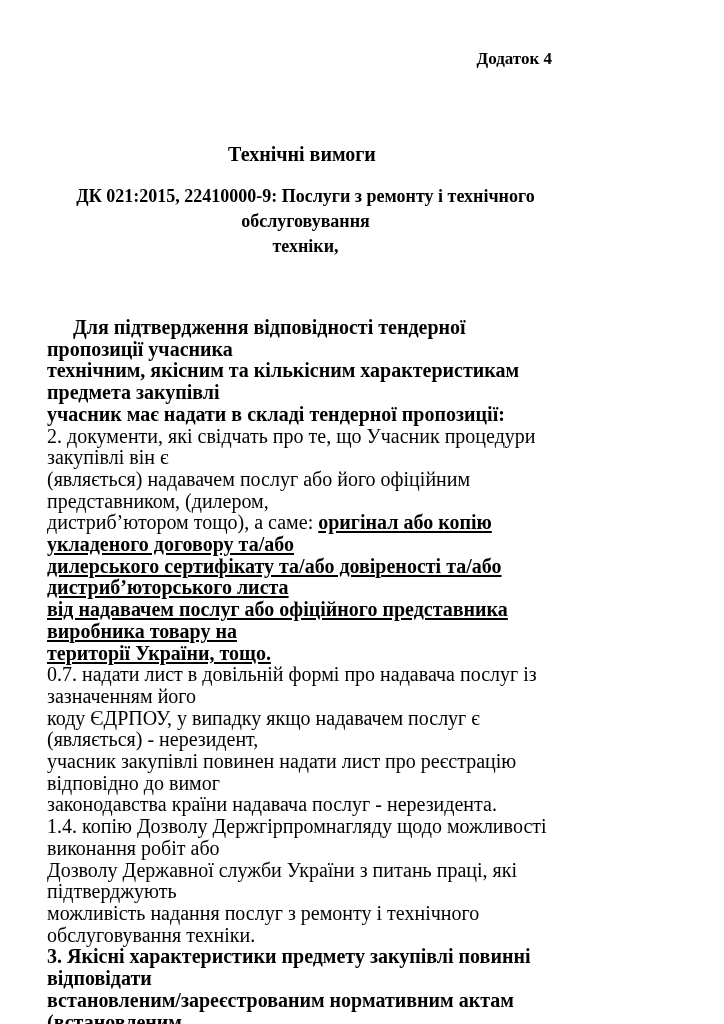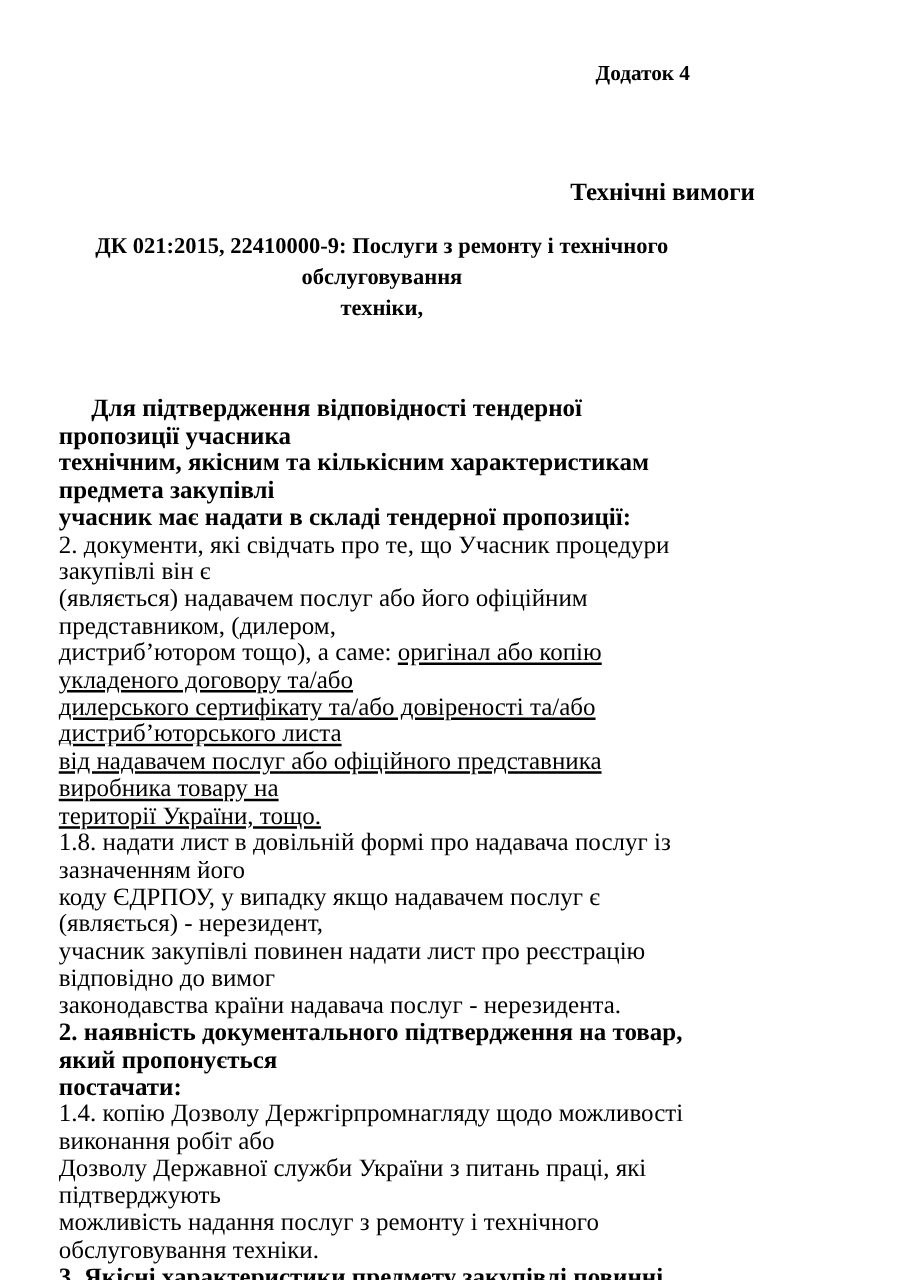--- a/index.html
+++ b/index.html
@@ -17,21 +17,21 @@
     top: 49px;
     right: 52px;
     font-size: 17px;
     font-weight: 700;
   }
   .doc-title {
     position: absolute;
     top: 143px;
     left: 0;
     right: 0;
-    text-align: right;
+    text-align: center;
     font-size: 20px;
     font-weight: 700;
   }
   .sub {
     position: absolute;
     left: 47px;
     right: 40px;
     text-align: center;
     font-size: 18px;
     font-weight: 700;
@@ -52,20 +52,21 @@
   .body-text p {
     margin: 0;
     white-space: pre-line;
   }
   .b { font-weight: 700; }
   .indent { text-indent: 26px; }
   .u {
     text-decoration: underline;
     text-decoration-thickness: 1.5px;
     text-underline-offset: 2px;
+    font-weight: bold;
   }
   .gap-before { margin-top: 37px; }
 </style>
 </head>
 <body>
 
 <div class="page">
 
   <div class="annex">Додаток 4</div>
 
@@ -81,27 +82,25 @@
 технічним, якісним та кількісним характеристикам предмета закупівлі
 учасник має надати в складі тендерної пропозиції:</p>
 
     <p><span>2. документи, які свідчать про те, що Учасник процедури закупівлі він є
 (являється) надавачем послуг або його офіційним представником, (дилером,
 дистриб’ютором тощо), а саме: </span><span class="u">оригінал або копію укладеного договору та/або
 дилерського сертифікату та/або довіреності та/або дистриб’юторського листа
 від надавачем послуг або офіційного представника виробника товару на
 території України, тощо.</span></p>
 
-    <p>1.8. надати лист в довільній формі про надавача послуг із зазначенням його
+    <p>0.7. надати лист в довільній формі про надавача послуг із зазначенням його
 коду ЄДРПОУ, у випадку якщо надавачем послуг є (являється) - нерезидент,
 учасник закупівлі повинен надати лист про реєстрацію відповідно до вимог
 законодавства країни надавача послуг - нерезидента.</p>
 
-    <p class="b">2. наявність документального підтвердження на товар, який пропонується
-постачати:</p>
 
     <p>1.4. копію Дозволу Держгірпромнагляду щодо можливості виконання робіт або
 Дозволу Державної служби України з питань праці, які підтверджують
 можливість надання послуг з ремонту і технічного обслуговування техніки.</p>
 
     <p class="b gap-before"><span>3. Якісні характеристики предмету закупівлі повинні відповідати
 встановленим/зареєстрованим нормативним актам (встановленим
 державним стандартам, зареєстрованим технічним умовам України тощо),
 які передбачають застосування заходів із захисту довкілля </span><span class="u">(надається
 окремим файлом!!!)</span></p>

